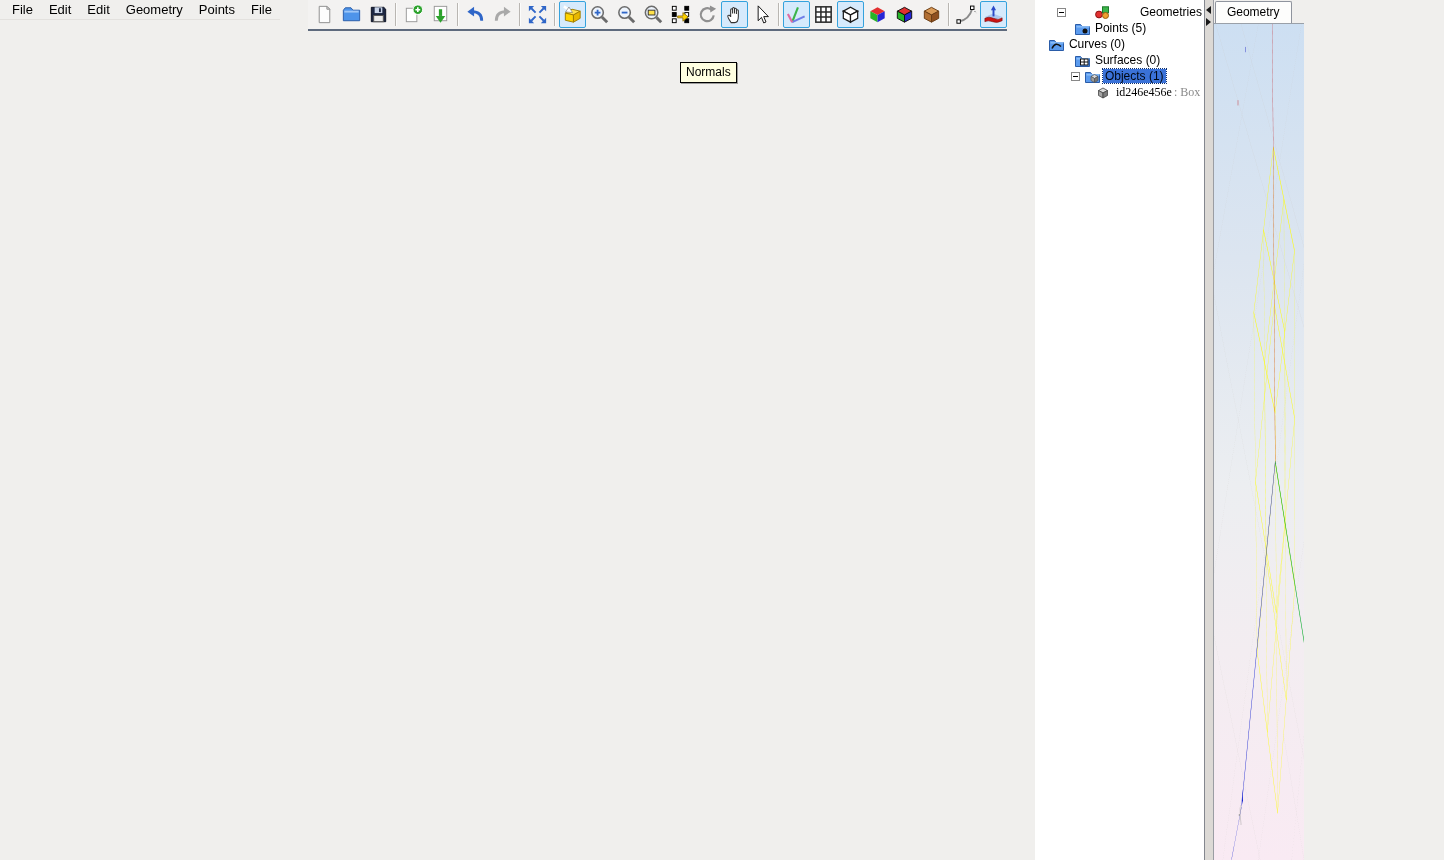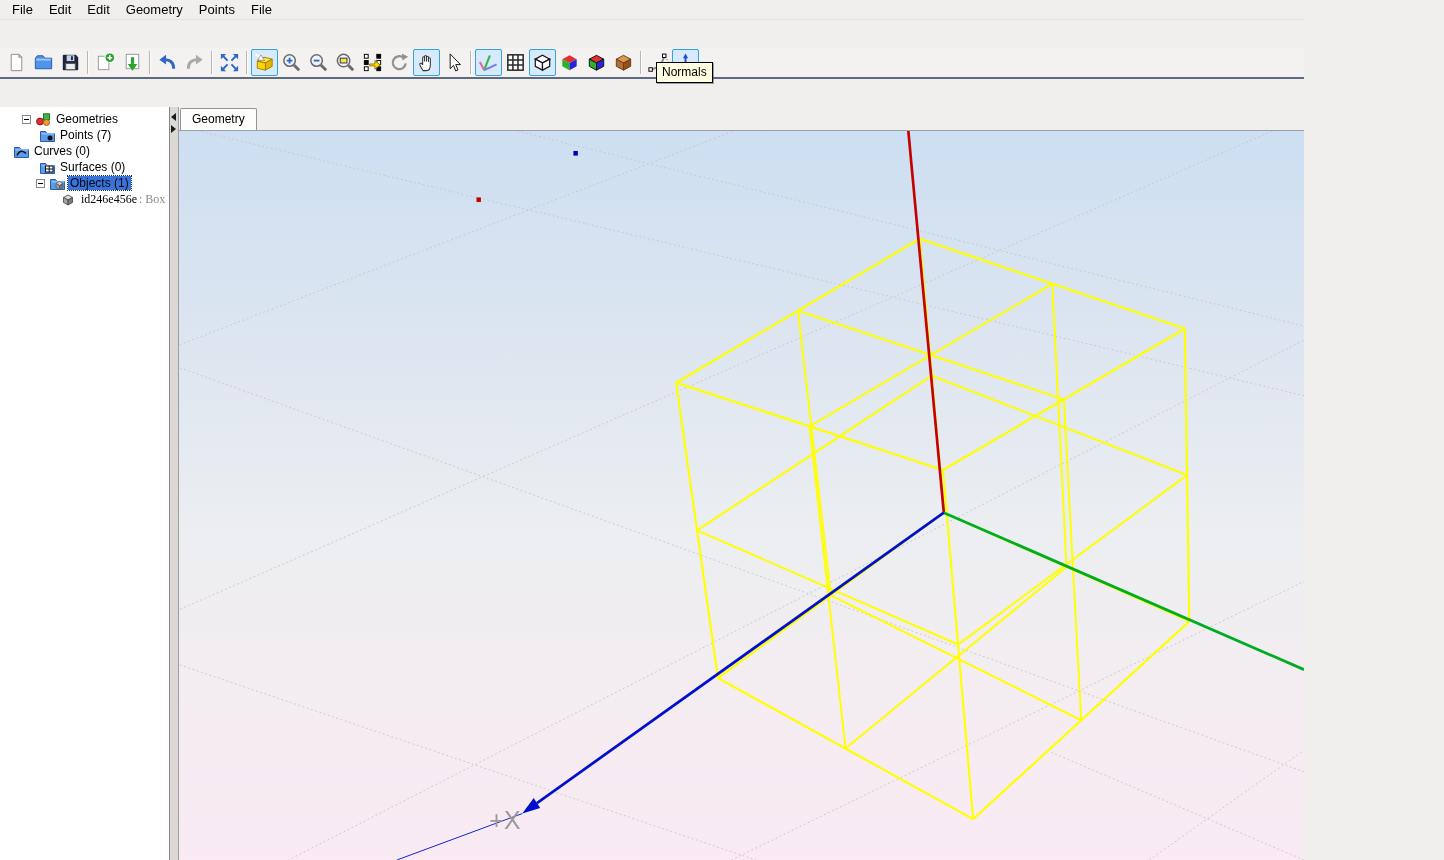--- a/index.html
+++ b/index.html
@@ -1,18 +1,18 @@
 <!DOCTYPE html>
 <html><head>
 <meta charset="utf-8">
 <style>
   * { box-sizing: border-box; margin: 0; padding: 0; }
   html,body { width:1444px; height:860px; overflow:hidden; }
   body { font-family:"Liberation Sans", sans-serif; background:#f0efed; }
-  .app { position:relative; width:1304px; height:860px; display:flex; flex-direction:column;gap:28px; }
+  .app { position:relative; width:1304px; height:860px; display:flex; flex-direction:row;gap:28px; }
 
   
   .menubar { height:20px; background:#f0efed; display:flex; align-items:center; padding-left:4px;
              border-bottom:1px solid #e3e1de; flex:0 0 auto; }
   .menu-item { font-size:13px; color:#000; padding:2px 8px; cursor:default; }
 
   
   .toolbar { height:31px; background:#f3f2f1; display:flex; align-items:center; padding-left:3px;
              border-bottom:2px solid #5e6a7d; flex:0 0 auto; }
   .tb-btn { width:27px; height:27px; display:flex; align-items:center; justify-content:center;
@@ -42,21 +42,21 @@
   .spl-right { top:18px; border-top:4px solid transparent; border-bottom:4px solid transparent; border-left:5px solid #1a1a1a; }
 
   .viewport { flex:1 1 auto; display:flex; flex-direction:column; min-width:0; }
   .tabstrip { height:23px; background:#f0efed; display:flex; align-items:flex-end; padding-left:1px; flex:0 0 auto; }
   .tab { font-size:12px; color:#000; background:#fdfdfc; border:1px solid #8f949e; border-bottom:none;
          border-radius:2px 2px 0 0; padding:3px 11px 4px; }
   .canvas { flex:1 1 auto; position:relative; border-top:1px solid #9aa0a8; }
   .canvas svg { position:absolute; inset:0; width:100%; height:100%; }
 
   
-  .tooltip { position:absolute; left:656px; top:62px; background:#ffffe1; border:1px solid #000;
+  .tooltip { position:absolute; left:680px; top:62px; background:#ffffe1; border:1px solid #000;
              font-size:12px; padding:2px 5px 3px; color:#000; box-shadow:1px 1px 0 rgba(90,90,90,.55); z-index:20; }
 </style>
 </head>
 <body>
 
 <div class="app">
   <div class="menubar">
       <div class="menu-item">File</div>
       <div class="menu-item">Edit</div>
       <div class="menu-item">Edit</div>
@@ -254,41 +254,41 @@
         <svg viewBox="0 0 24 24">
           <path d="M3 14.5 L11.5 11 L21 14.5 L12.5 18 Z" fill="#a9c4ee" opacity="0.92"></path>
           <path d="M3 16 Q7 13.5 12 16 Q17 18.5 21 15.5 L21 18.5 Q16 21.5 11 19.5 Q6 17.7 3 19.5 Z" fill="#cc1414" stroke="#7a0c0c" stroke-width="0.6"></path>
           <path d="M12 14 L12 5.5" stroke="#2a49c8" stroke-width="2"></path>
           <path d="M12 2.5 L9.3 7.5 L14.7 7.5 Z" fill="#2a49c8"></path>
         </svg>
       </div>
     </div>
   <div class="content">
     <div class="tree-panel">
-        <div class="tree-row" style="padding-left: 22px;">
+        <div class="tree-row" style="padding-left: 22px; justify-content: space-between;">
           <div class="tree-expander"></div>
           <div class="tree-icon">
             <svg viewBox="0 0 16 16">
               <circle cx="5" cy="10.5" r="3.4" fill="#e23030" stroke="#8c1212"></circle>
               <rect x="8.5" y="2.8" width="6" height="6" fill="#3bb54a" stroke="#1d7a2a"></rect>
               <circle cx="11.5" cy="11.5" r="3" fill="#f0a030" stroke="#9c5f10"></circle>
             </svg>
           </div>
           <span class="tree-label">Geometries</span>
         </div>
         <div class="tree-row" style="padding-left: 26px;">
           <div style="width: 13px; flex: 0 0 auto;"></div>
           <div class="tree-icon">
             <svg viewBox="0 0 16 16">
               <path d="M1.5 4.5 h5 l1.5 2 h7.5 v8 h-14 z" fill="#5b9bee" stroke="#2a5ca8"></path>
               <path d="M2.5 6.8 h13" stroke="#8fc0f8" stroke-width="1.4"></path>
               <circle cx="11" cy="11" r="2.5" fill="#111"></circle>
             </svg>
           </div>
-          <span class="tree-label">Points (7)</span>
+          <span class="tree-label">Points (5)</span>
         </div>
         <div class="tree-row" style=" align-items: center;">
           <div style="width: 13px; flex: 0 0 auto;"></div>
           <div class="tree-icon">
             <svg viewBox="0 0 16 16">
               <path d="M1.5 4.5 h5 l1.5 2 h7.5 v8 h-14 z" fill="#5b9bee" stroke="#2a5ca8"></path>
               <path d="M2.5 6.8 h13" stroke="#8fc0f8" stroke-width="1.4"></path>
               <path d="M4 12.5 Q7.5 5 13 10.5" fill="none" stroke="#111" stroke-width="1.5"></path>
             </svg>
           </div>

